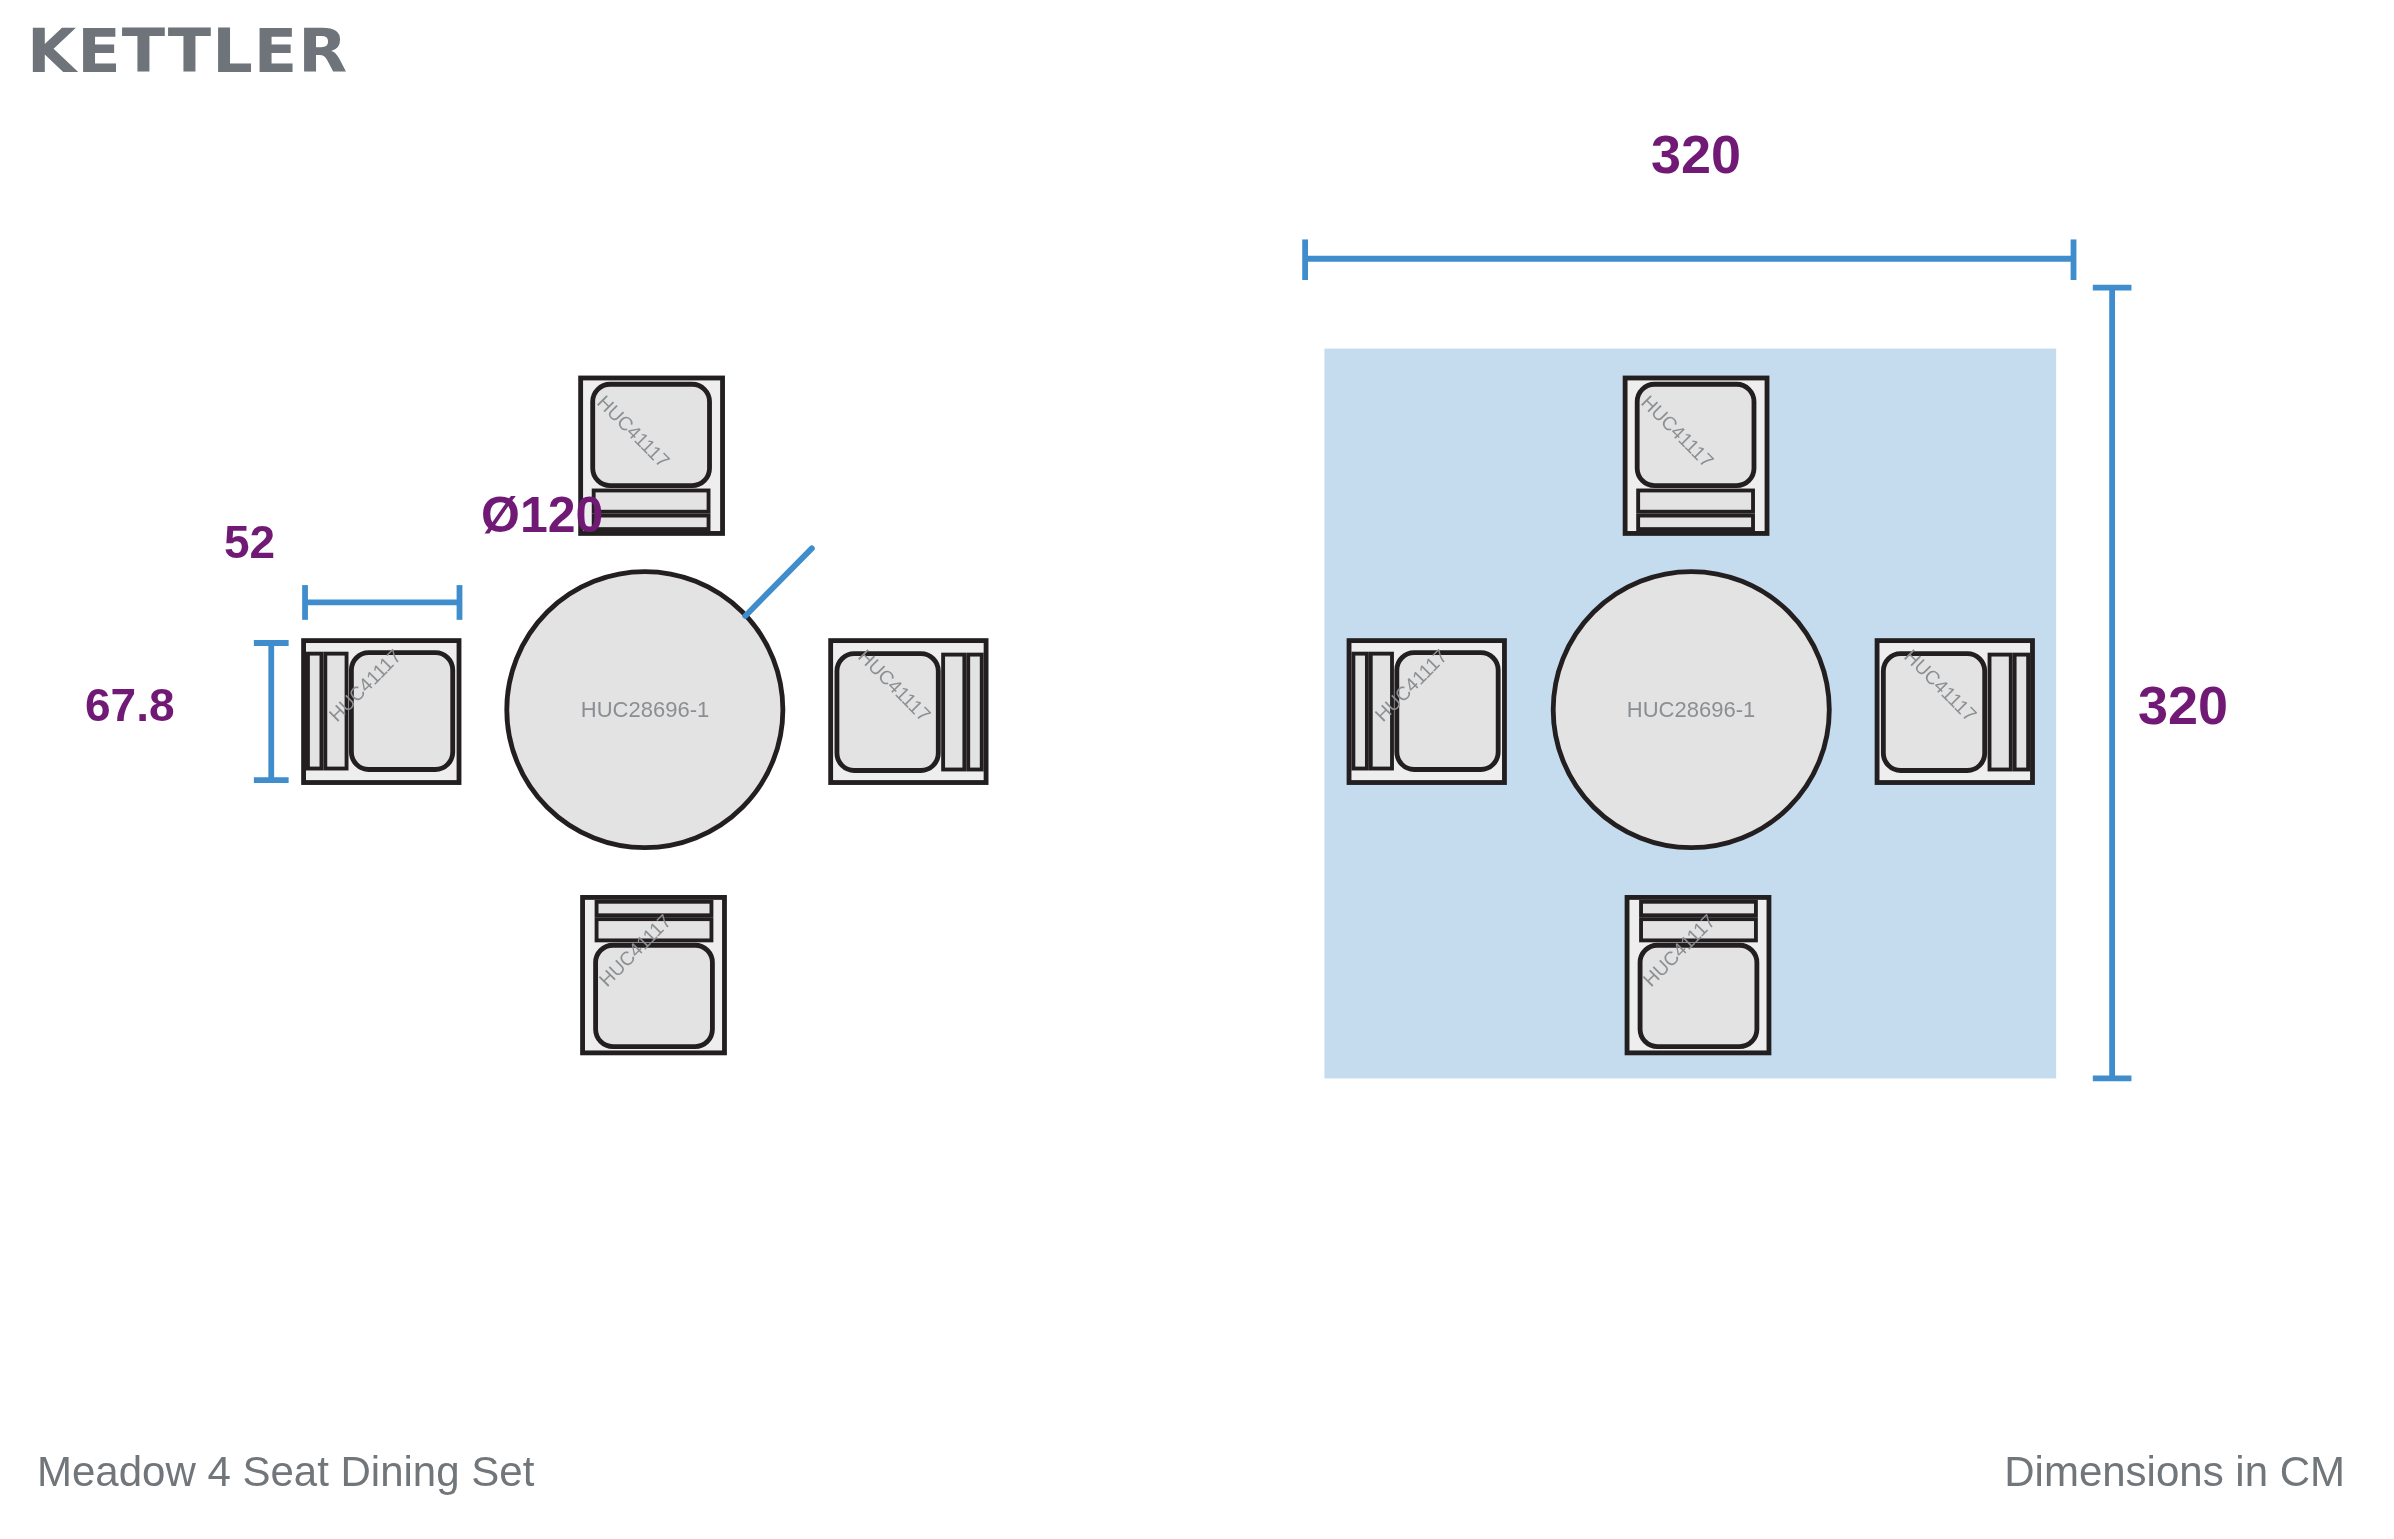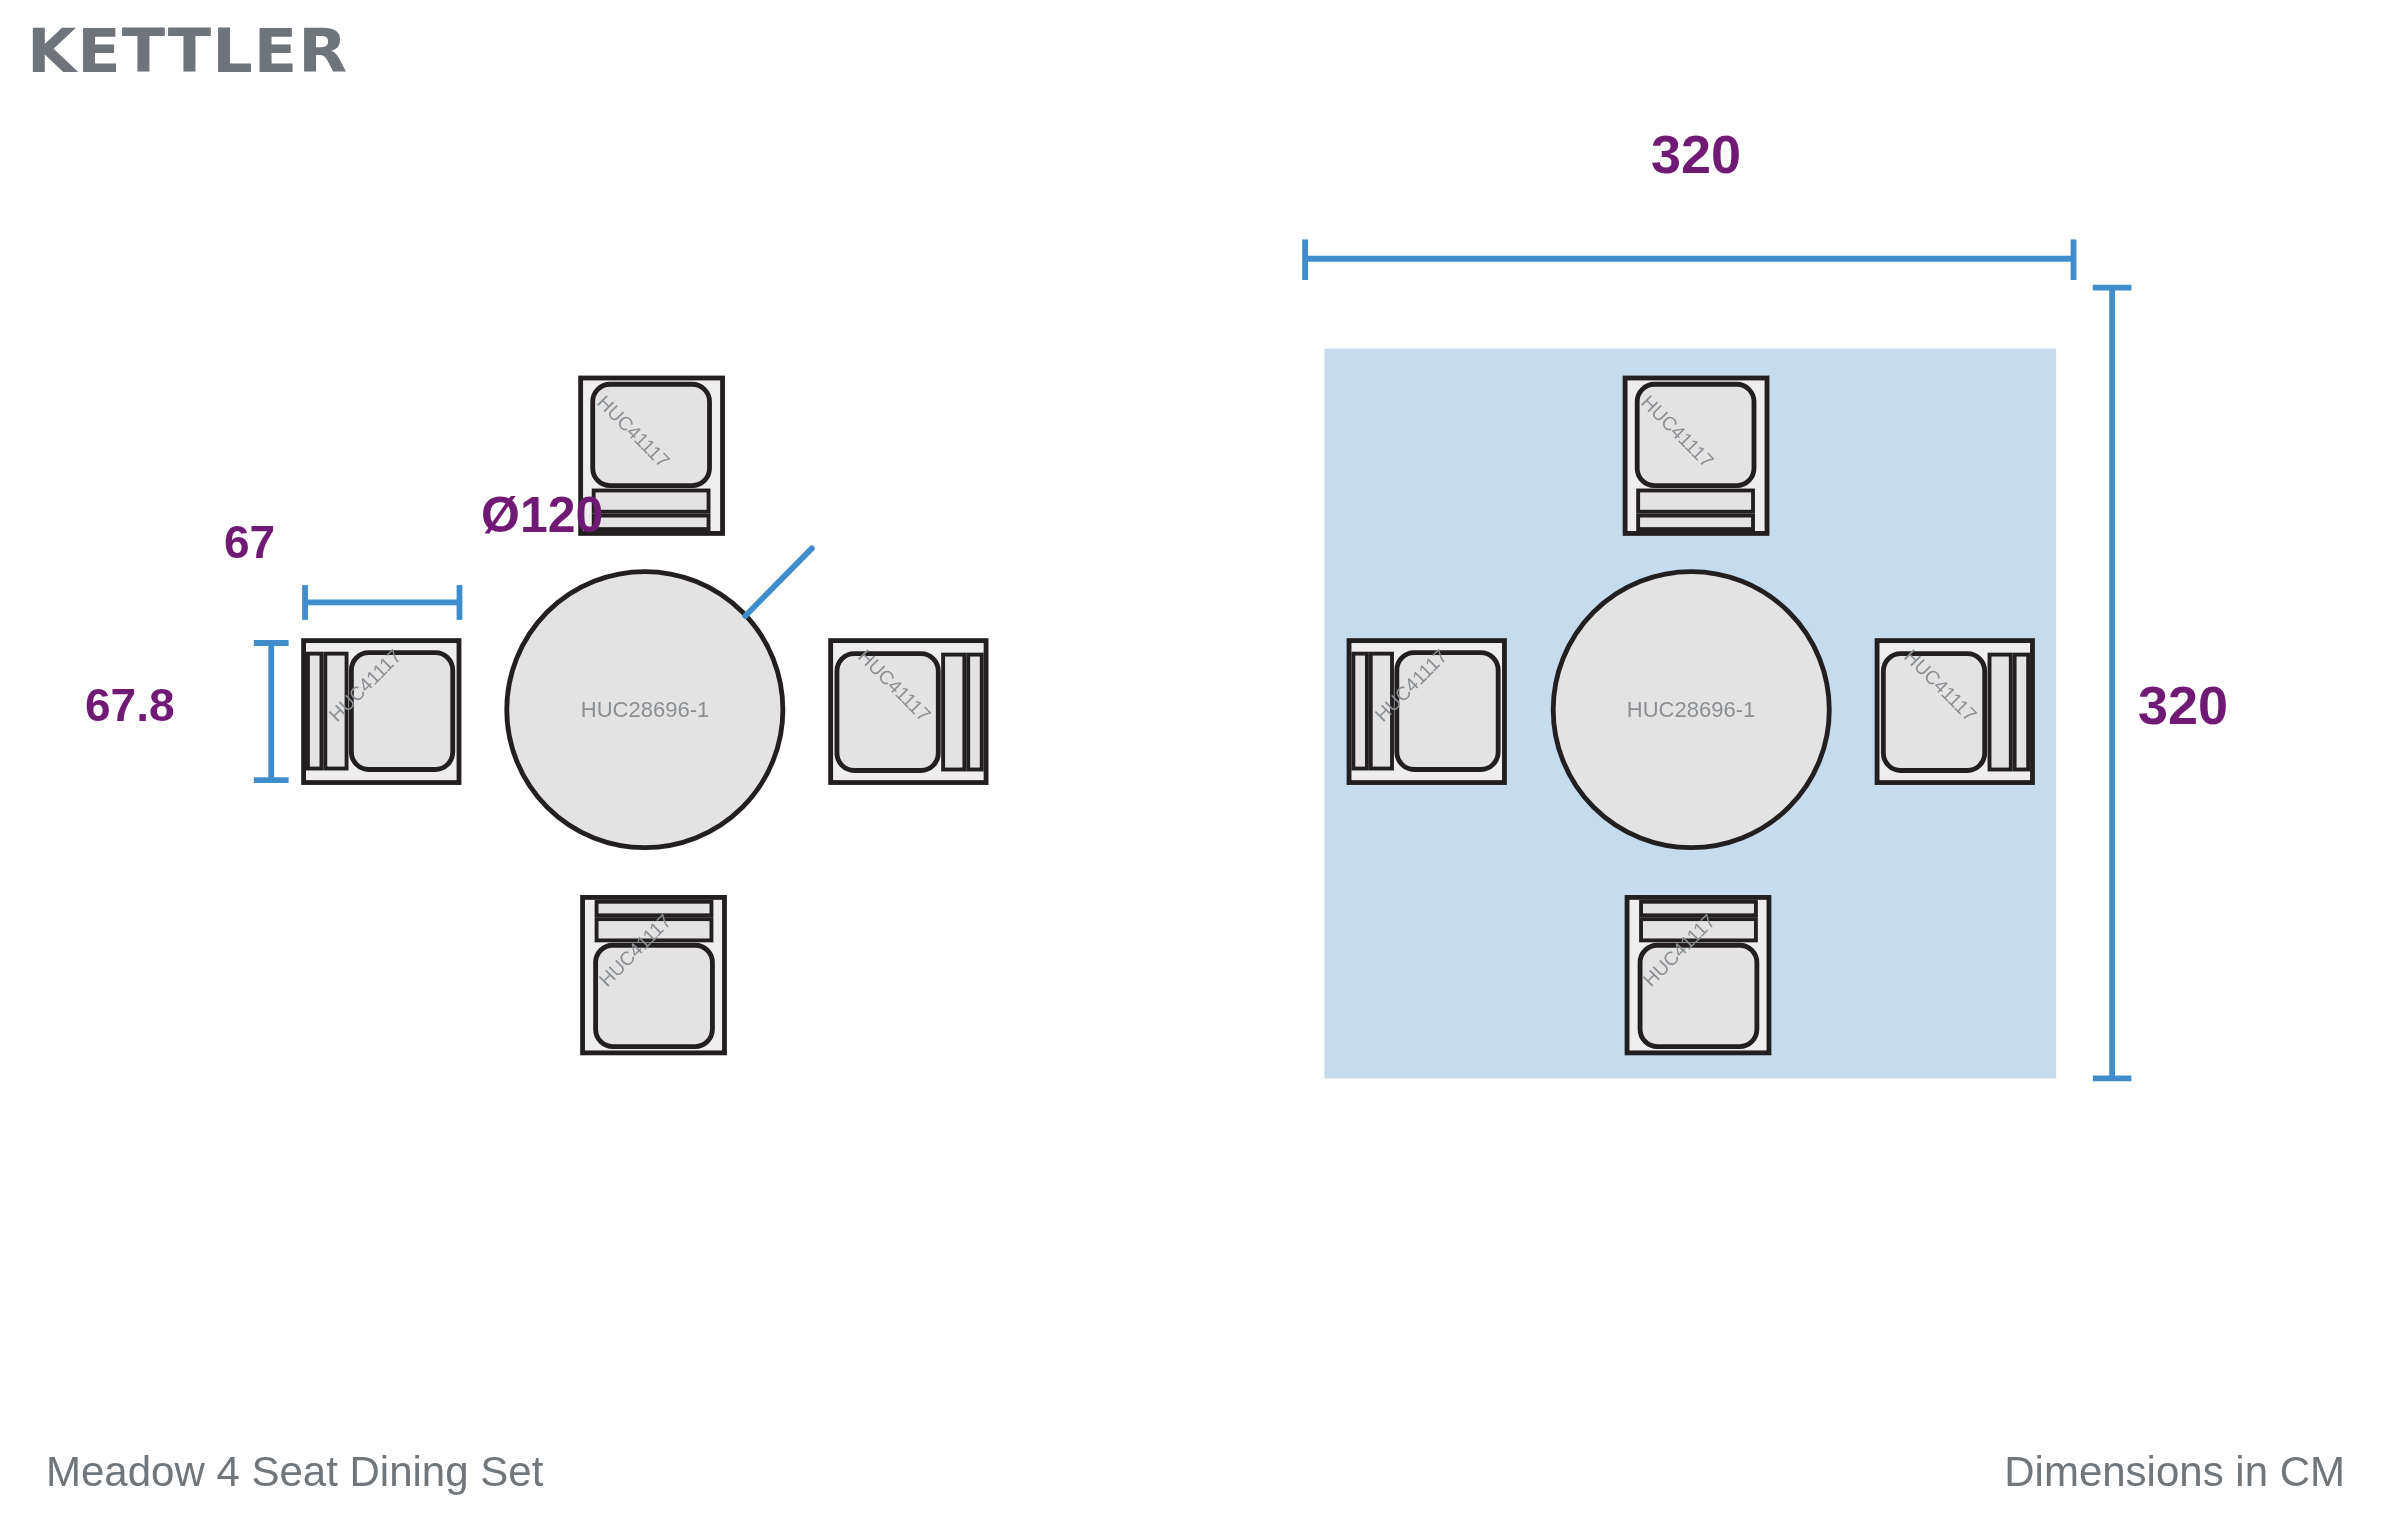--- a/index.html
+++ b/index.html
@@ -37,21 +37,21 @@
   
   .caption {
     position: absolute;
     font-family: "Liberation Sans", sans-serif;
     font-size: 42px;
     font-weight: 400;
     color: #71767b;
     white-space: nowrap;
     line-height: 1;
   }
-  #caption-left  { left: 46px;  bottom: 46px; }
+  #caption-left  { left: 37px;  bottom: 46px; }
   #caption-right { right: 49px; bottom: 46px; }
 
   
   .scene { position: absolute; }
   #scene-left  { left: 0px;    top: 0px; width: 1197px; height: 1539px; }
   #scene-right { left: 1197px; top: 0px; width: 1197px; height: 1539px; }
 
   .svg-layer {
     position: absolute;
     left: 0; top: 0;
@@ -147,21 +147,21 @@
     <div class="part-label table-label" style="left:645px; top:710px;">HUC28696-1</div>
 
     <div class="part-label chair-label" style="left:587px; top:422px; transform: rotate(45deg);">HUC41117</div>
 
     <div class="part-label chair-label" style="left:319px; top:676px; transform: rotate(-45deg);">HUC41117</div>
 
     <div class="part-label chair-label" style="left:848px; top:676px; transform: rotate(45deg);">HUC41117</div>
 
     <div class="part-label chair-label" style="left:589px; top:941px; transform: rotate(-45deg);">HUC41117</div>
 
-    <div class="dim-text" style="left:224px; top:519px; font-size:46px;">67</div>
+    <div class="dim-text" style="left:224px; top:519px; font-size:46px;">52</div>
 
     <div class="dim-text" style="left:85px; top:682px; font-size:46px;">67.8</div>
 
     <div class="dim-text" style="left:481px; top:490px; font-size:50px;">Ø120</div>
   </div>
 
   <div class="scene" id="scene-right">
 
     <svg class="svg-layer" viewBox="0 0 1240 1594" preserveAspectRatio="none">
 

